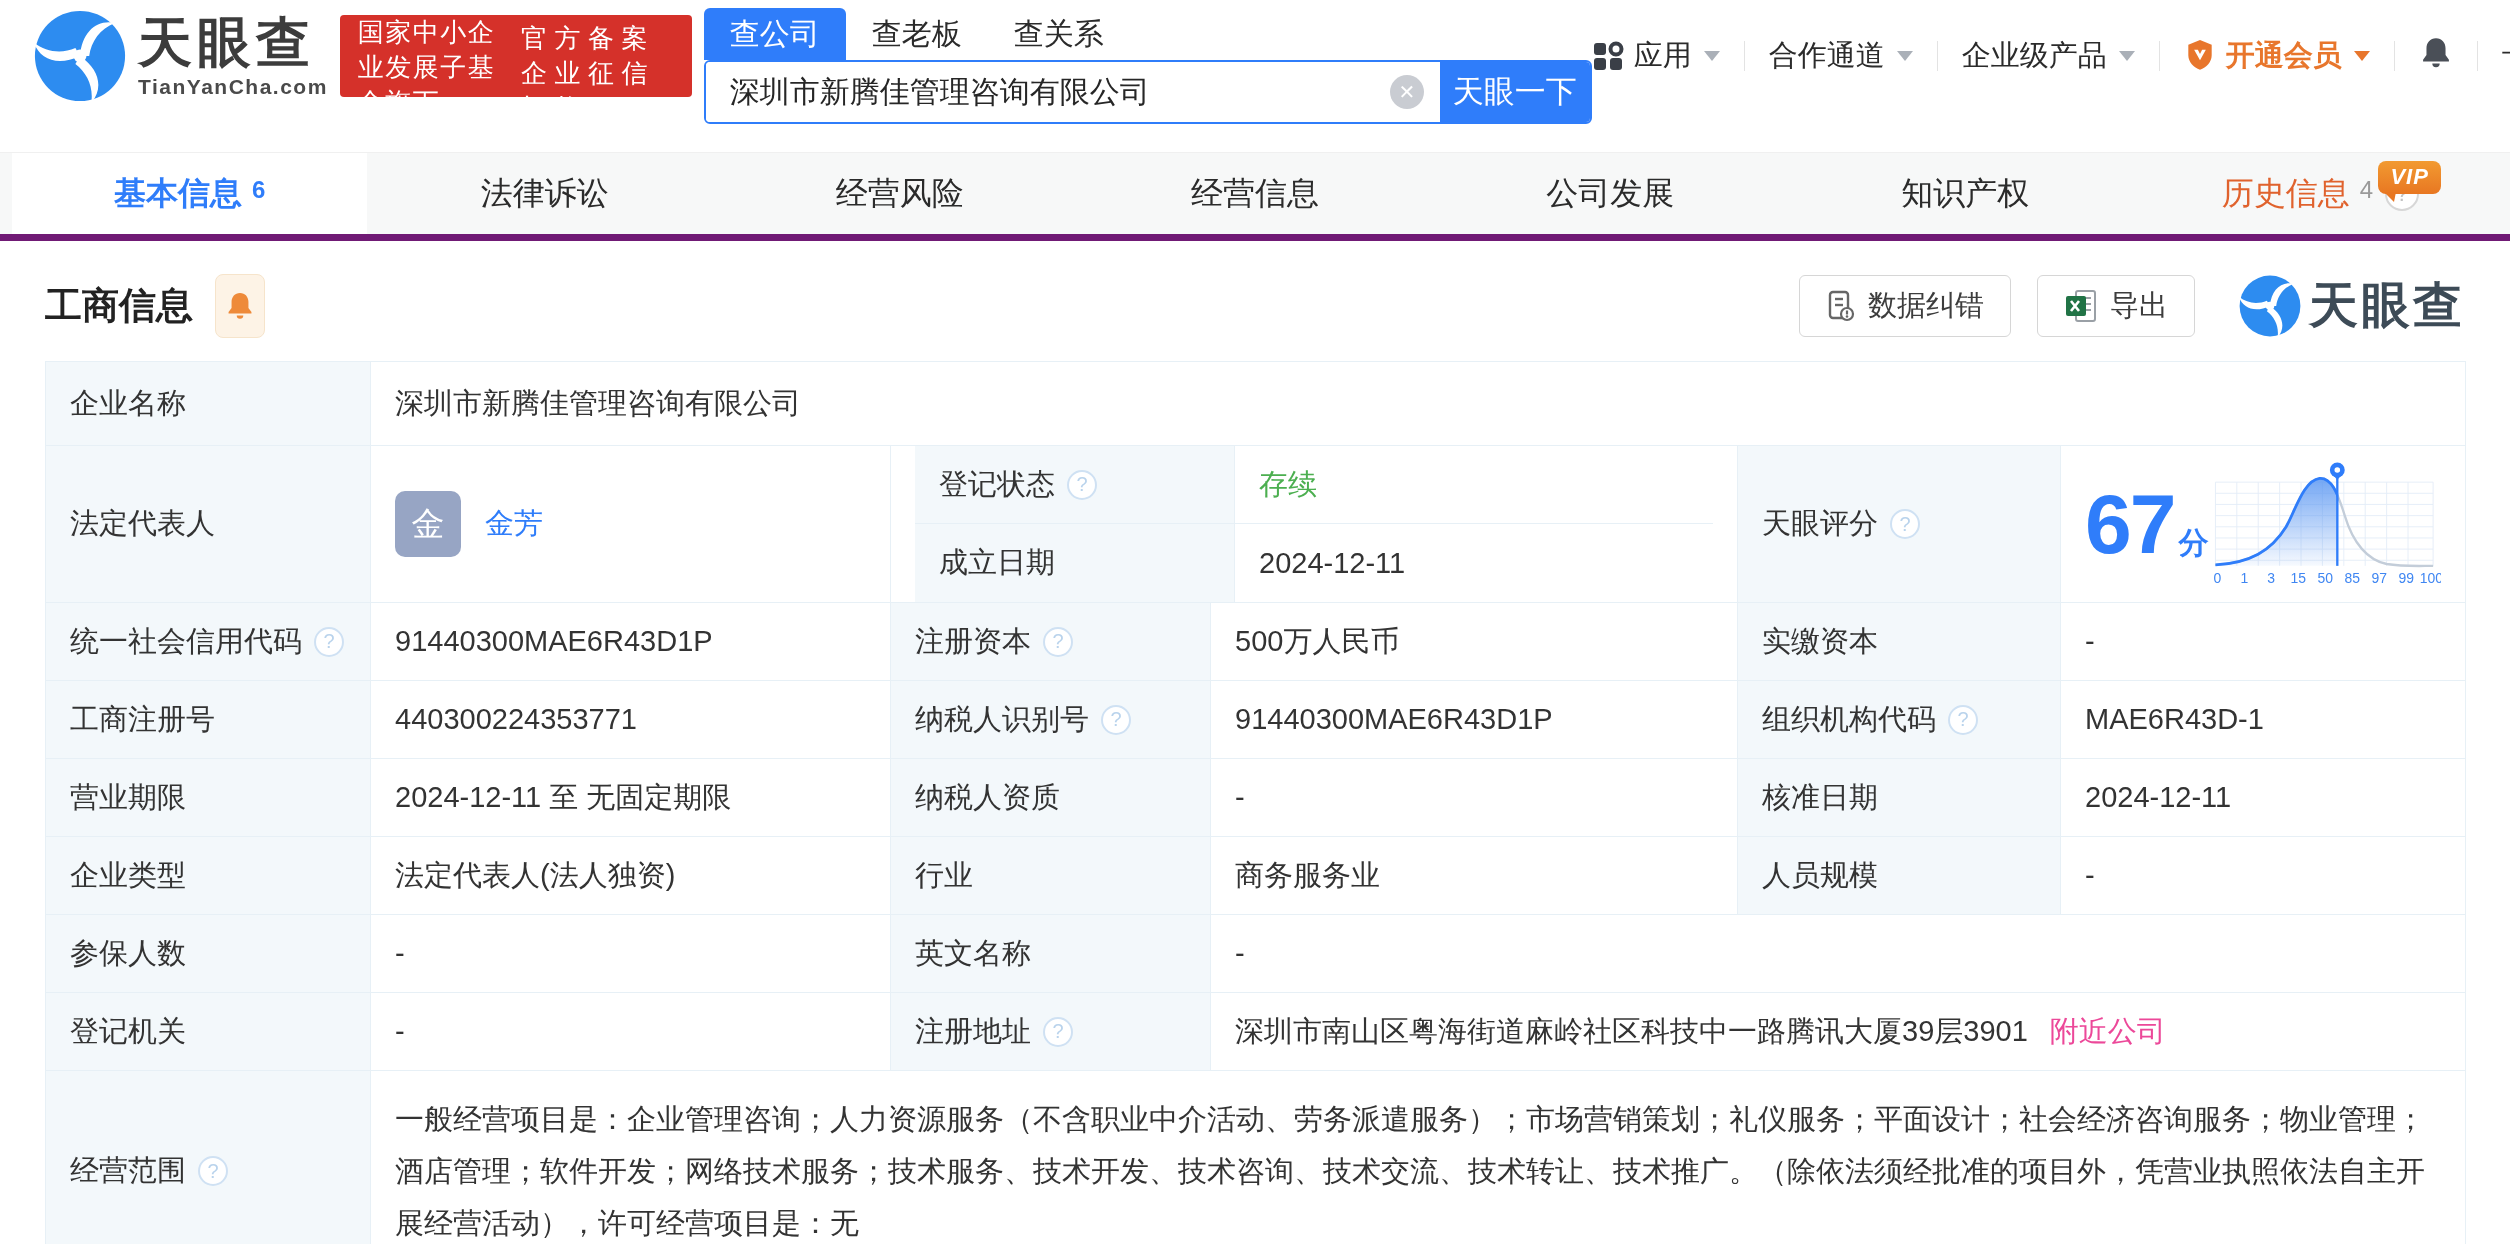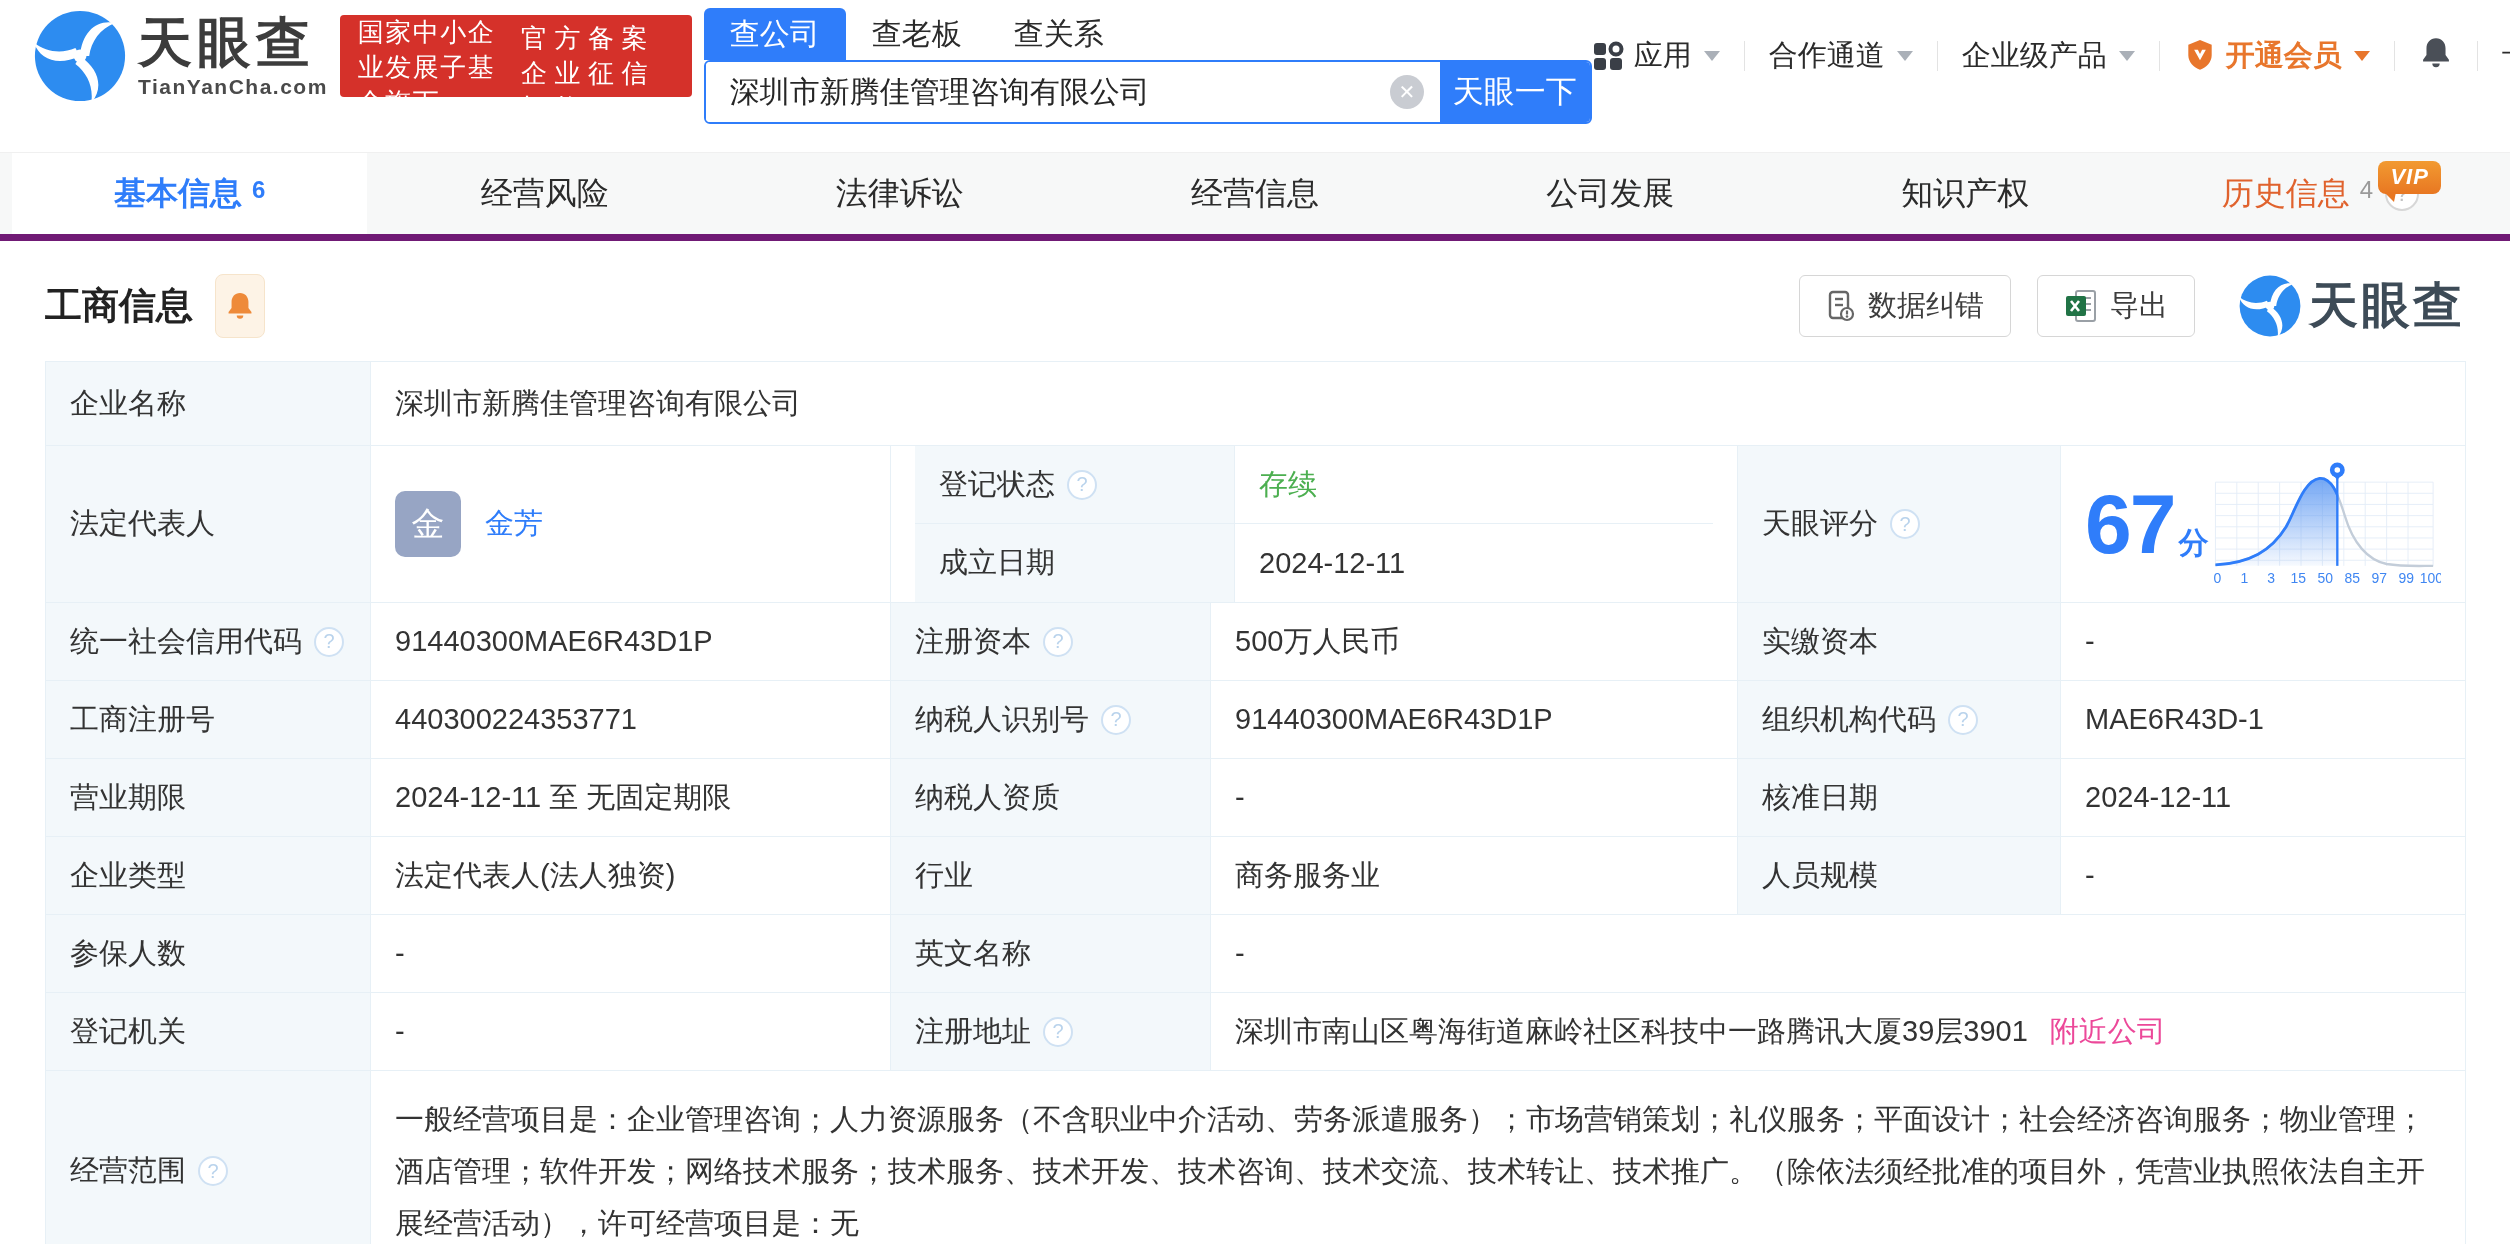--- a/index.html
+++ b/index.html
@@ -179,24 +179,24 @@
     </div>
   </div>
 </div>
 
 <div class="tabbar">
   <div class="ptab active">
     <span>基本信息</span>
     <span class="cnt">6</span>
   </div>
   <div class="ptab">
+    <span>法律诉讼</span>
+  </div>
+  <div class="ptab">
     <span>经营风险</span>
-  </div>
-  <div class="ptab">
-    <span>法律诉讼</span>
   </div>
   <div class="ptab">
     <span>经营信息</span>
   </div>
   <div class="ptab">
     <span>公司发展</span>
   </div>
   <div class="ptab">
     <span>知识产权</span>
   </div>

